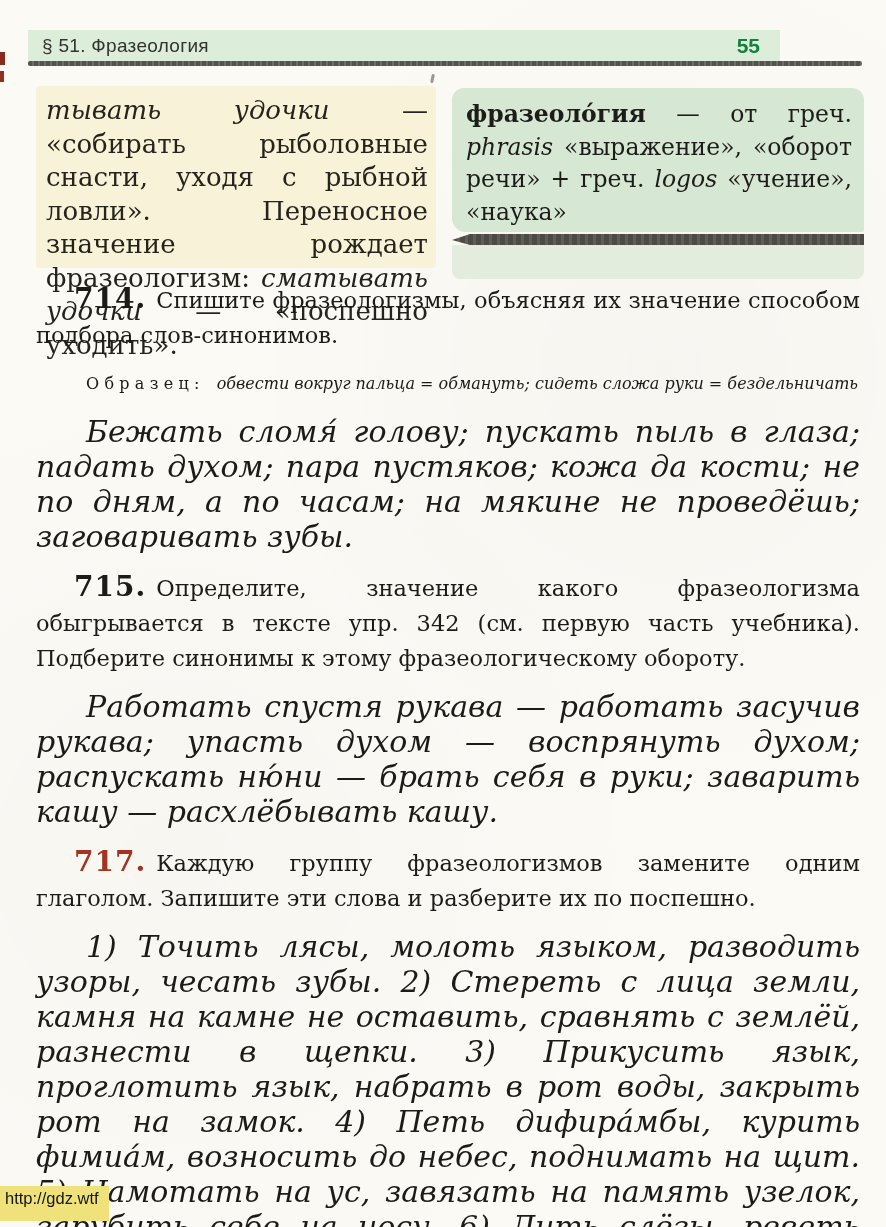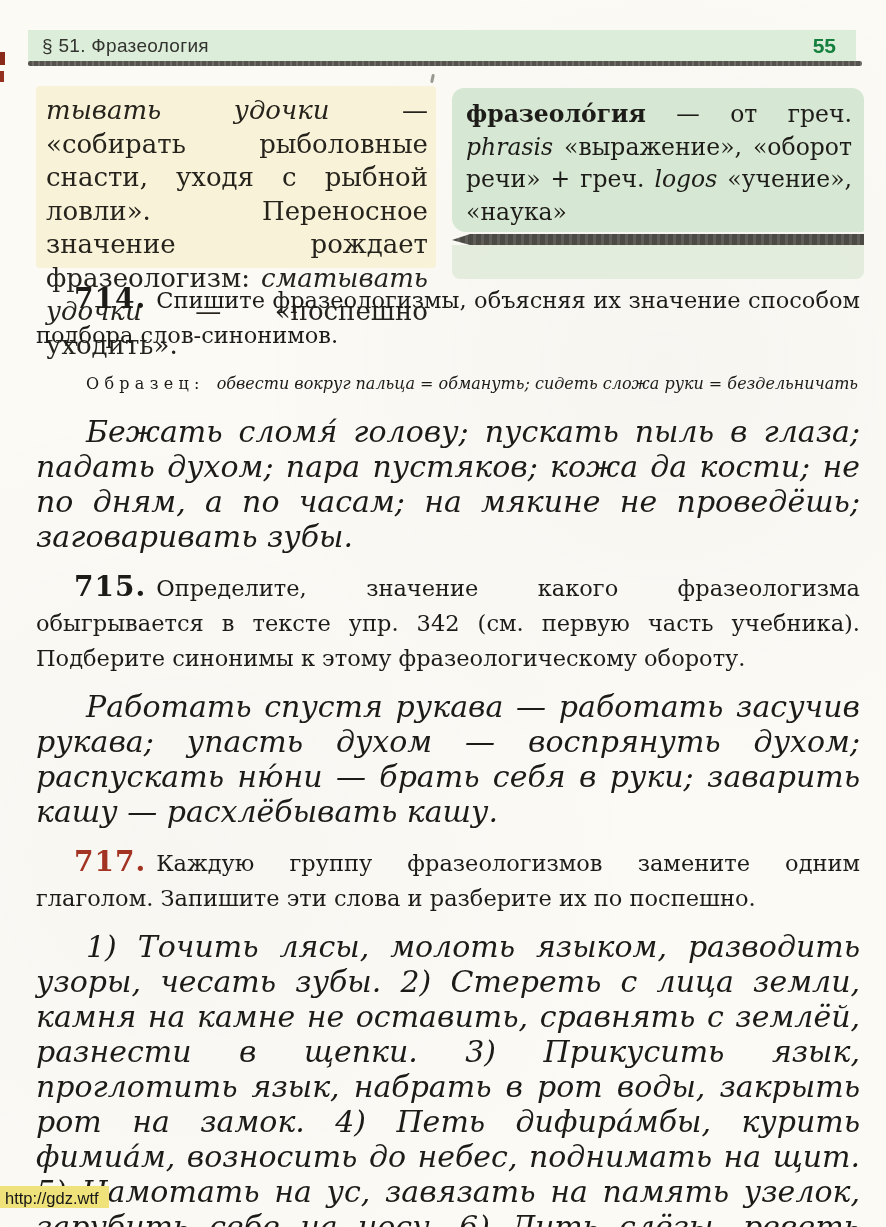--- a/index.html
+++ b/index.html
@@ -8,21 +8,21 @@
     position:relative;width:886px;height:1227px;overflow:hidden;
     background:
       radial-gradient(circle at 75% 30%, rgba(0,0,0,0.018), transparent 40%),
       radial-gradient(circle at 20% 70%, rgba(0,0,0,0.015), transparent 45%),
       #fbfaf5;
     font-family:"DejaVu Serif", serif;
     color:#211f1b;
   }
   
   .band{
-    position:absolute;left:28px;top:30px;width:828px;height:31px;
+    position:absolute;left:28px;top:30px;width:752px;height:31px;
     background:#dcedda;display:flex;align-items:center;
     font-family:"Liberation Sans", sans-serif;
   }
   .band-title{margin-left:14px;font-size:19px;color:#33332f;letter-spacing:.3px;}
   .band-num{margin-left:auto;margin-right:20px;font-size:21px;font-weight:bold;color:#15803d;}
   .band-rule{
     position:absolute;left:28px;top:61px;width:834px;height:5px;
     background:repeating-linear-gradient(90deg,#55534d 0 4px,#6e6c65 4px 6px);
     border-radius:2px;
   }
@@ -62,21 +62,21 @@
   .sample{font-size:30px;text-indent:50px;font-style:italic;}
   .mt13{margin-top:13px !important;}
   .mt15{margin-top:15px !important;}
   
   .edge-mark1{position:absolute;left:0;top:52px;width:5px;height:13px;background:#8a2a1a;}
   .edge-mark2{position:absolute;left:0;top:71px;width:4px;height:11px;background:#94301f;}
   .spec{position:absolute;left:431px;top:74px;width:3px;height:9px;background:#9a988f;transform:rotate(12deg);border-radius:2px;}
   .watermark{
     position:absolute;left:0;top:1186px;background:#efe27b;
     font-family:"Liberation Sans", sans-serif;font-size:16.5px;color:#161616;
-    padding:3px 10px 0 5px;
+    padding:3px 10px 13px 5px;
   }
 </style>
 </head>
 <body>
 
 <div class="page">
 
   <div class="edge-mark1"></div>
   <div class="edge-mark2"></div>
   <div class="spec"></div>

